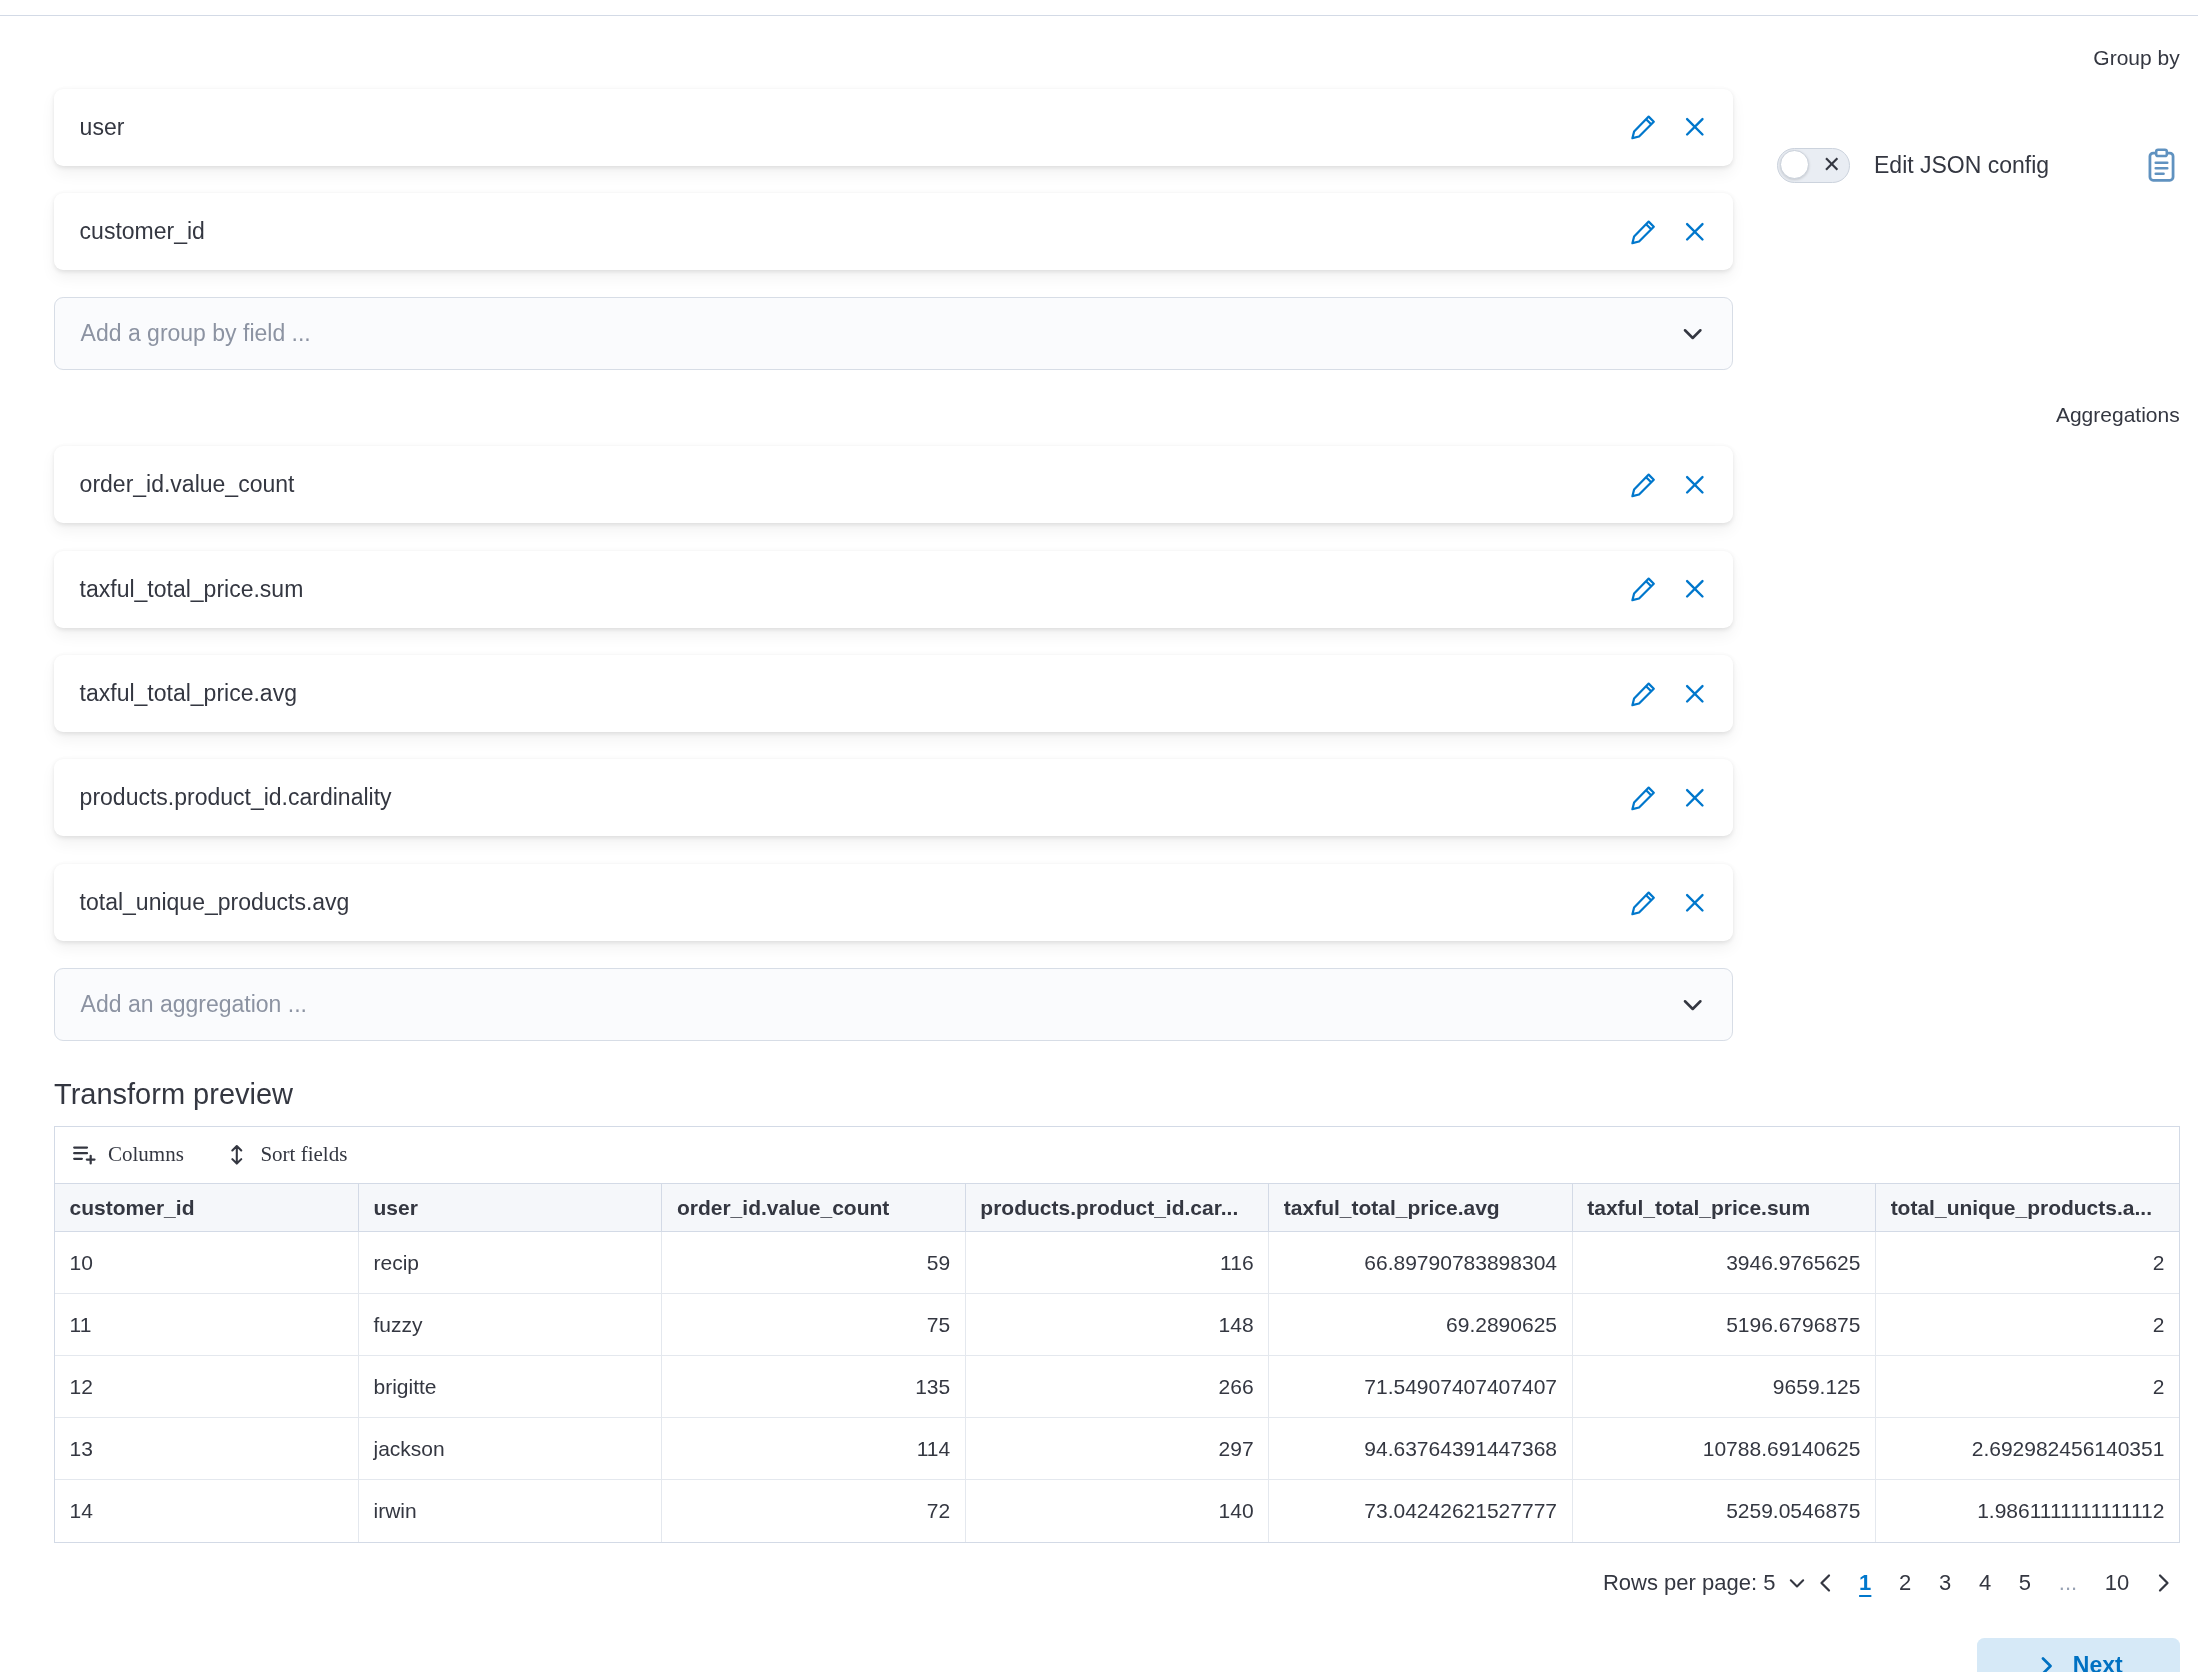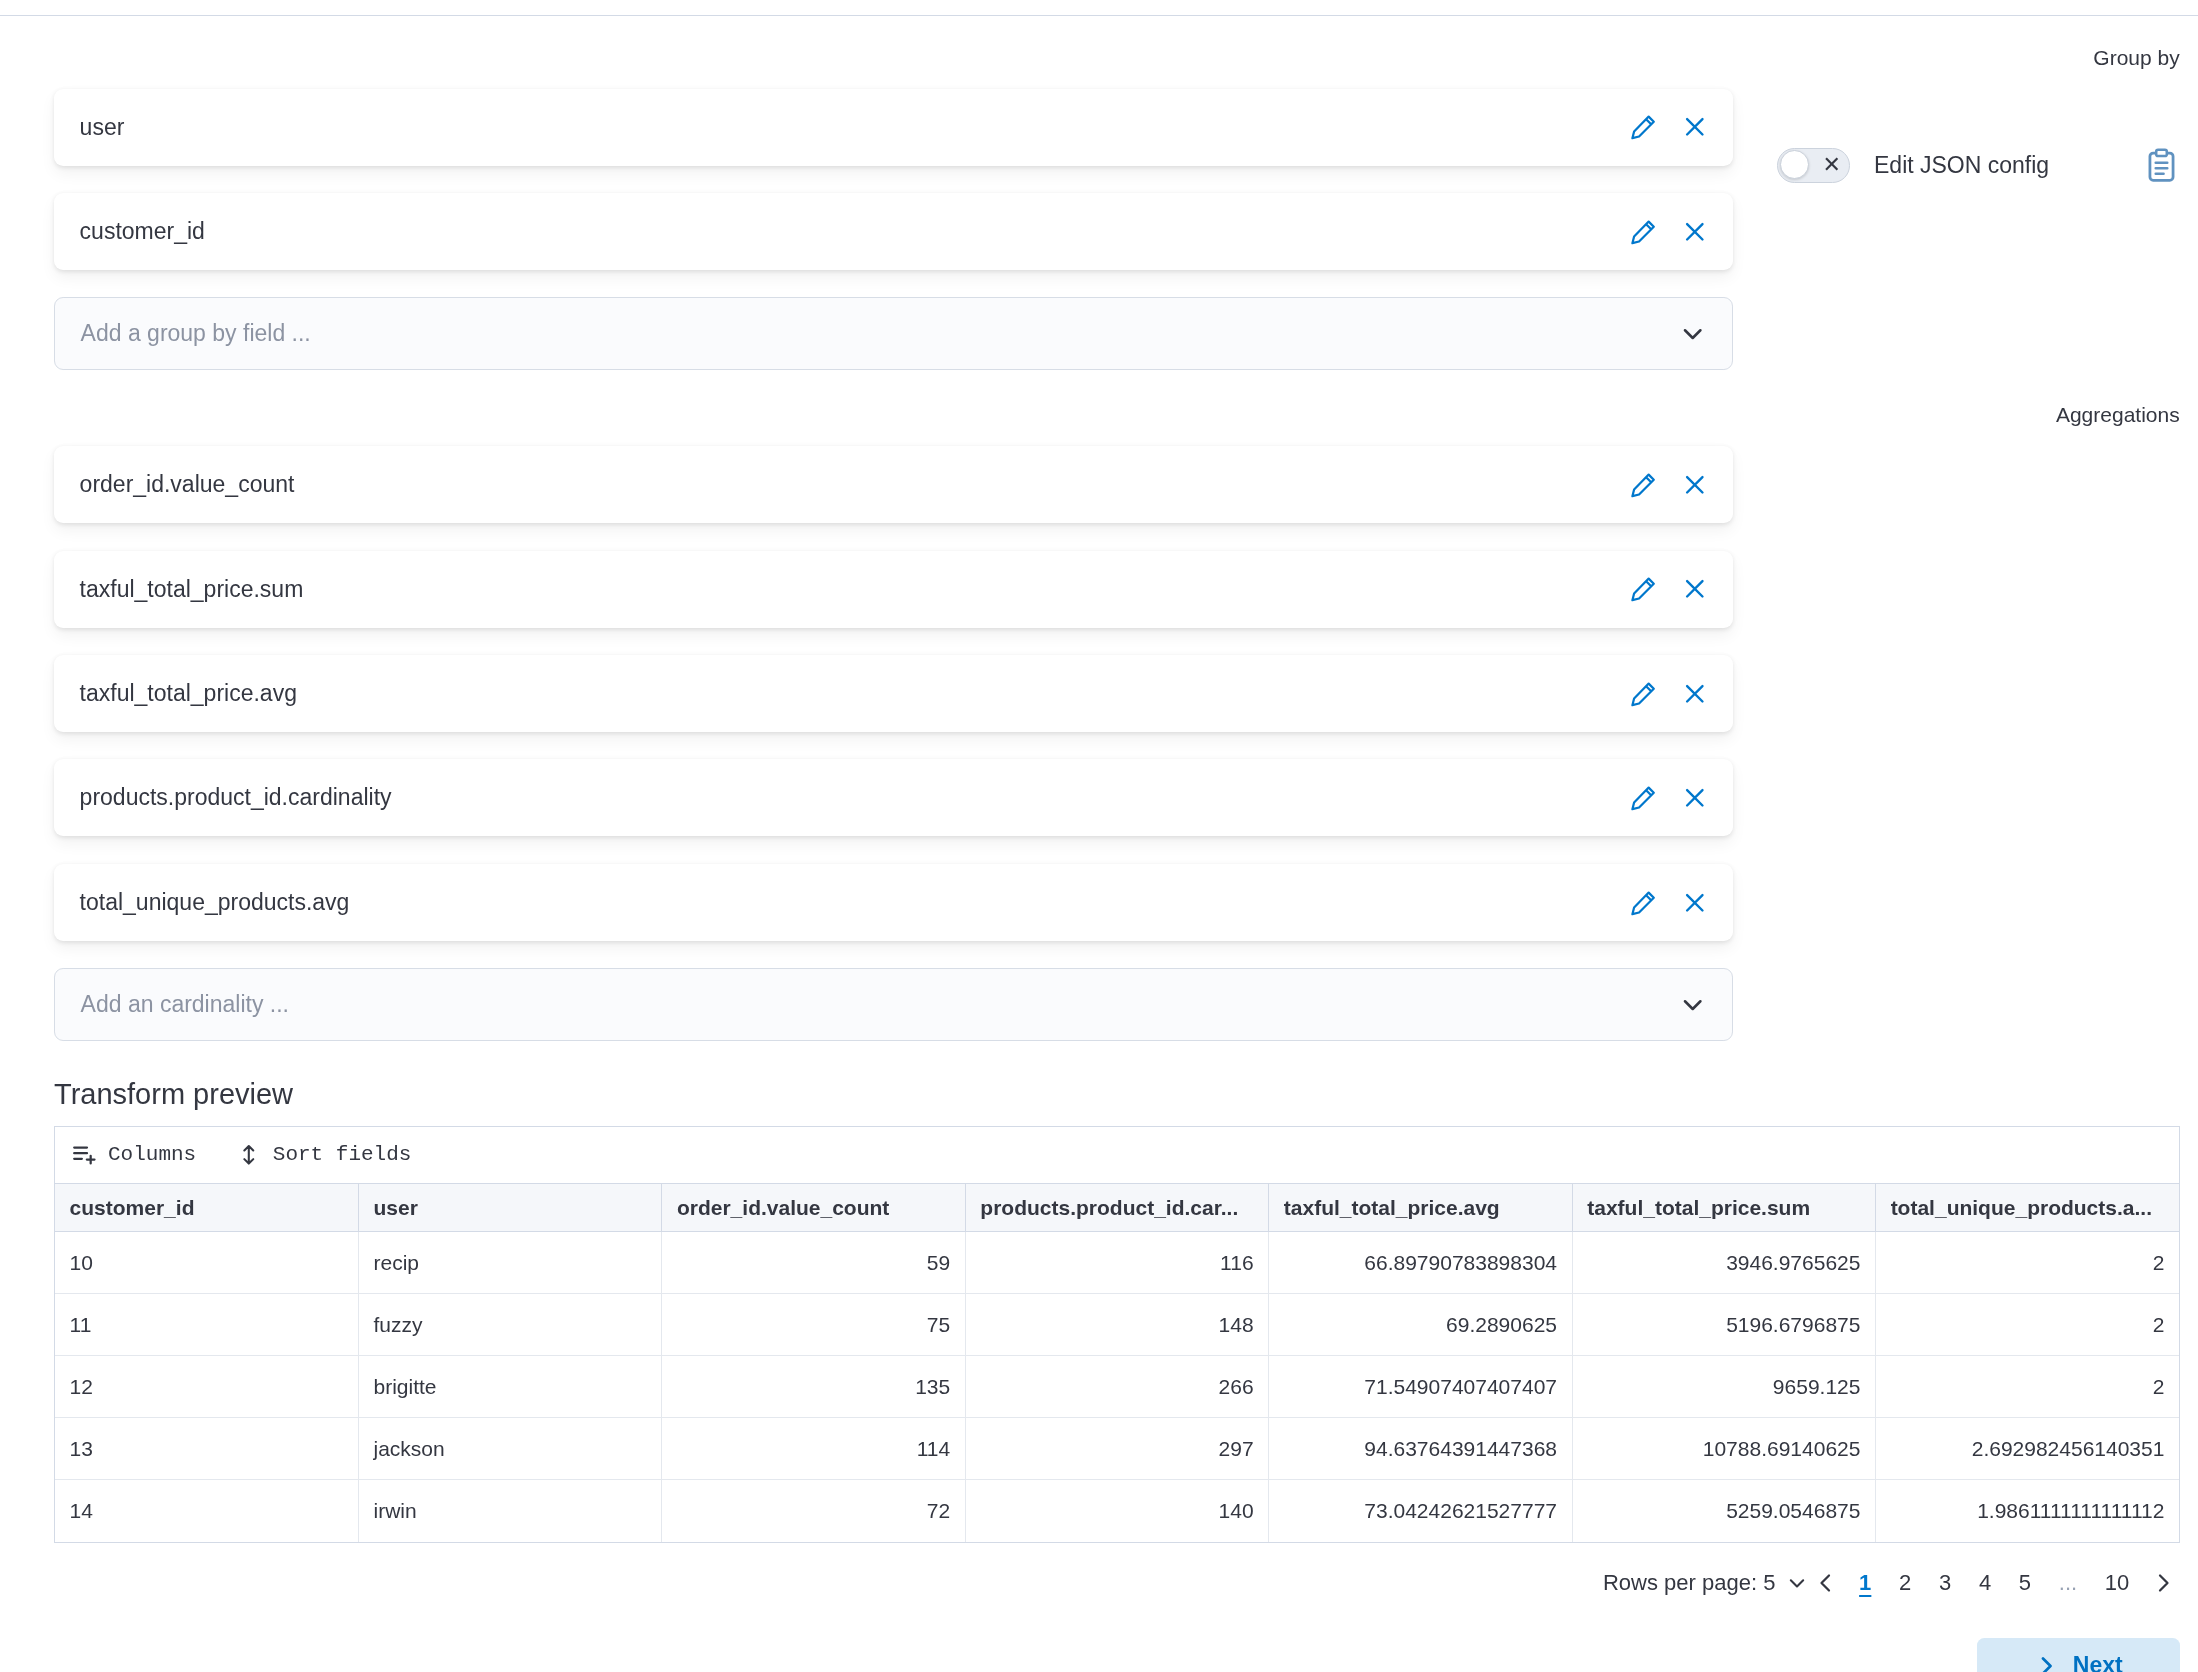--- a/index.html
+++ b/index.html
@@ -121,21 +121,21 @@
     height: 57px;
     display: flex;
     align-items: center;
     padding: 0 16.4px;
     gap: 40px;
     border-bottom: 0.9px solid #d3dae6;
   }
   .toolbar-btn {
     background: none; border: none; cursor: pointer;
     display: flex; align-items: center; gap: 11px;
-    font-family: Liberation Mono, monospace;
+    font-family: Liberation Serif, serif;
     font-size: 21px;
     color: #343741;
   }
   table.preview-table {
     width: 100%;
     border-collapse: collapse;
     table-layout: fixed;
   }
   .preview-table th {
     background: #f5f7fa;
@@ -404,21 +404,21 @@
               <svg width="25.6" height="25.6" viewBox="0 0 16 16">
                 <path d="M3.2 3.2l9.6 9.6M12.8 3.2l-9.6 9.6" stroke="currentColor" stroke-width="1.5" stroke-linecap="round"></path>
               </svg>
             </span>
           </button>
         </span>
       </div>
     </div>
 
   <div class="add-box">
-    <span>Add an cardinality ...</span>
+    <span>Add an aggregation ...</span>
     <span class="chev">
       <svg width="27.4" height="27.4" viewBox="0 0 16 16">
         <path d="M3.5 6l4.5 4.5L12.5 6" fill="none" stroke="currentColor" stroke-width="1.5" stroke-linecap="round" stroke-linejoin="round"></path>
       </svg>
     </span>
   </div>
 
   <div class="preview-title">Transform preview</div>
 
   <div class="grid-panel">

